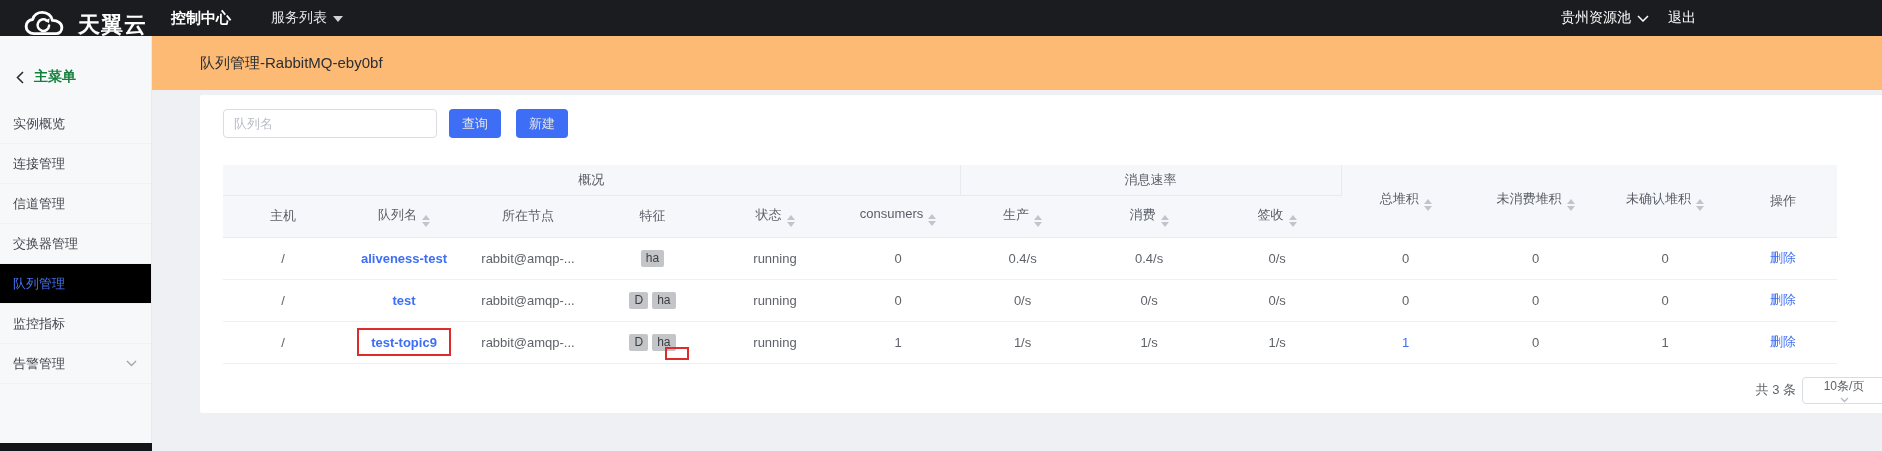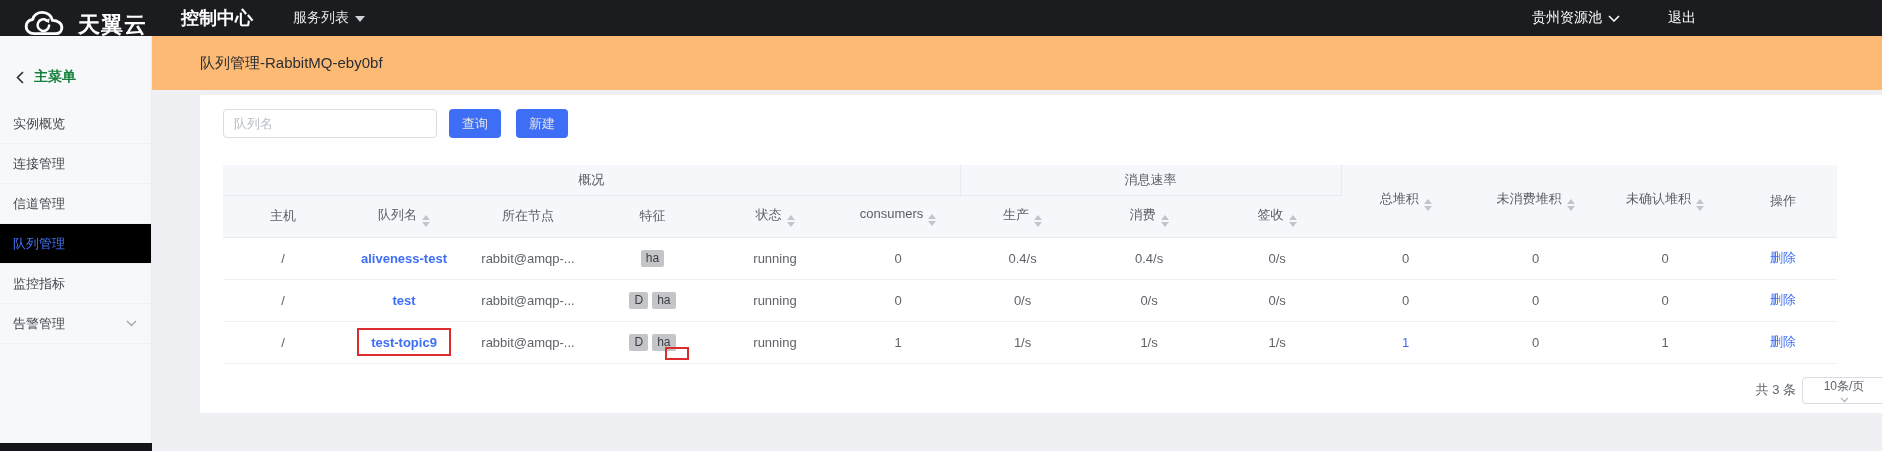--- a/index.html
+++ b/index.html
@@ -4,24 +4,24 @@
 <style>
   * { margin:0; padding:0; box-sizing:border-box; }
   html,body { width:1882px; height:451px; overflow:hidden; font-family:"Liberation Sans","DejaVu Sans",sans-serif; background:#eef0f4; }
   .stage { position:relative; width:1882px; height:451px; }
 
   
   .topbar { position:absolute; top:0; left:0; width:1882px; height:36px; background:#1b1c1f; display:flex; align-items:center; color:#fff; }
   .brand { display:flex; align-items:flex-start; gap:12px; margin-left:22px;margin-top:15px; }
   .brand-text { font-size:22px; font-weight:bold; letter-spacing:1px; }
   .tb-item { display:flex; align-items:center; gap:6px; cursor:pointer; color:#fff; text-decoration:none; }
-  .tb-console { margin-left:34px; font-size:18px; font-weight:bold; }
+  .tb-console { margin-left:24px; font-size:15px; font-weight:bold; }
   .tb-services { margin-left:40px; font-size:14px; color:#e3e5e8; }
   .tri-down { width:0; height:0; border-left:5px solid transparent; border-right:5px solid transparent; border-top:6px solid #cfd2d6; margin-top:2px; }
-  .tb-right { margin-left:auto; margin-right:186px; display:flex; align-items:center; gap:48px; font-size:14px; }
+  .tb-right { margin-left:auto; margin-right:186px; display:flex; align-items:center; gap:19px; font-size:14px; }
 
   
   .sidebar { position:absolute; top:36px; left:0; width:152px; height:407px; background:#f7f8fa; border-right:1px solid #e9ebef; }
   .side-head { display:flex; align-items:center; gap:10px; padding:32px 0 18px 16px; font-size:14px; font-weight:bold; color:#15803d; cursor:pointer; }
   .side-item { height:40px; display:flex; align-items:center; justify-content:space-between; padding:0 14px 0 13px; font-size:13px; color:#43464d; border-bottom:1px solid #f0f1f4; cursor:pointer; }
   .side-item.shaded { background:#f0f1f4; }
   .side-item.active { background:#000000; color:#4372f5; }
   .sidebar-footer { position:absolute; left:0; bottom:0; width:152px; height:8px; background:#141518; }
 
   
@@ -102,20 +102,23 @@
       <span>主菜单</span>
     </div>
     <div class="side-item">
         <span>实例概览</span>
       </div>
     <div class="side-item">
         <span>连接管理</span>
       </div>
     <div class="side-item">
         <span>信道管理</span>
+      </div>
+    <div class="side-item">
+        <span>交换器管理</span>
       </div>
     <div class="side-item active">
         <span>队列管理</span>
       </div>
     <div class="side-item">
         <span>监控指标</span>
       </div>
     <div class="side-item">
       <span>告警管理</span>
       <svg width="11" height="7" viewBox="0 0 11 7">

